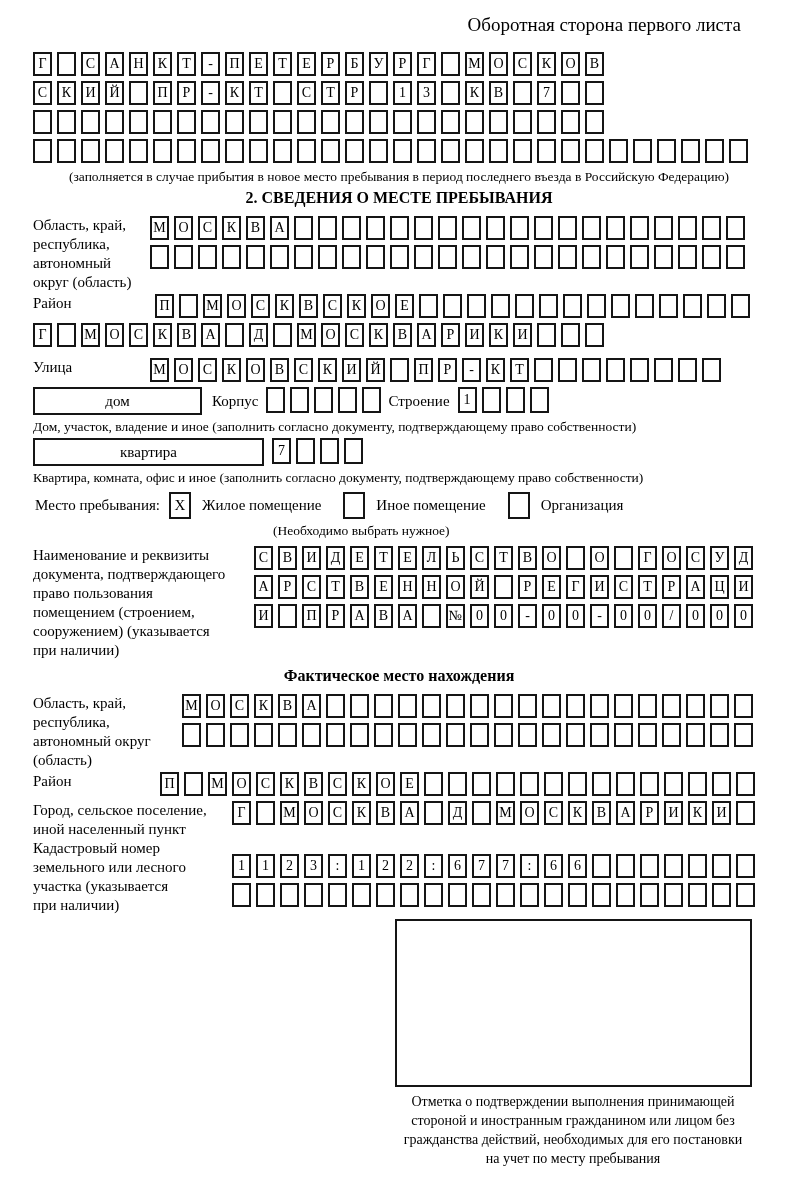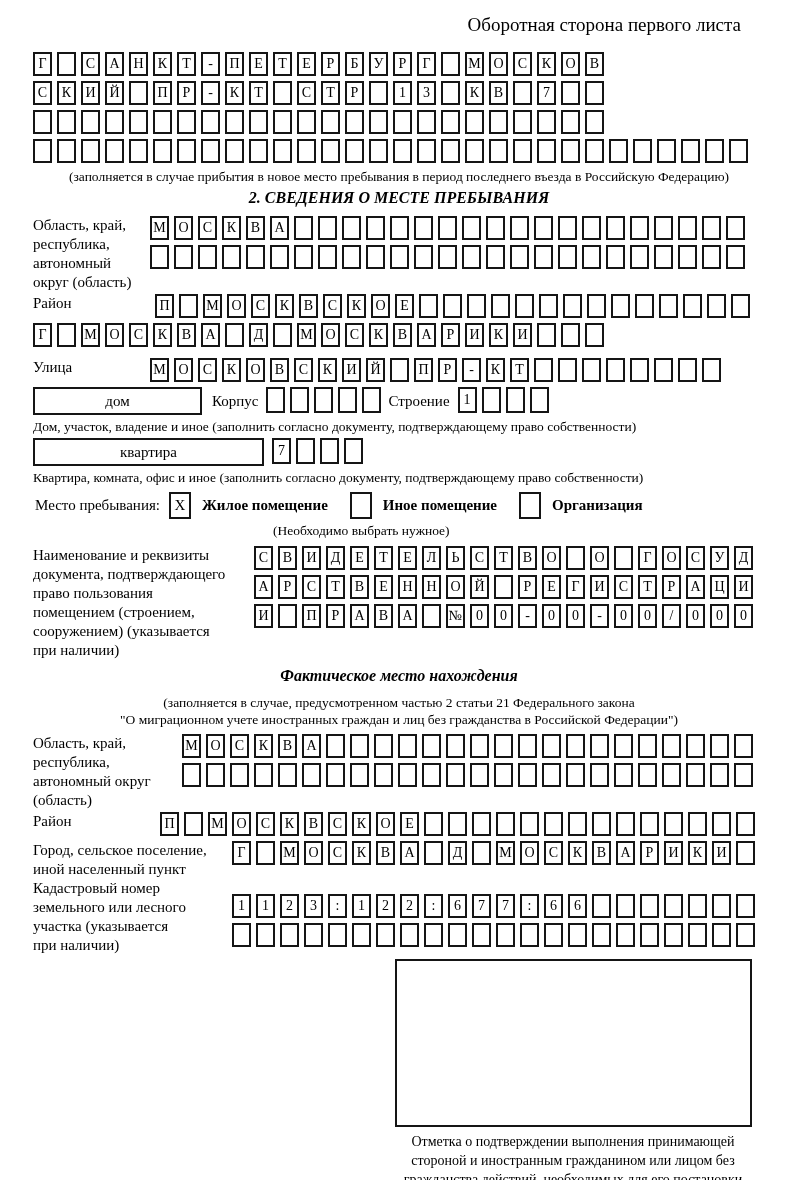--- a/index.html
+++ b/index.html
@@ -49,21 +49,20 @@
   .tall .cell { height: 26px; line-height: 22px; }
   .caption { font-size: 13.5px; line-height: 17px; margin-bottom: 3px; }
   .center { text-align: center; }
   .prewrap { white-space: pre-line; }
   .sec-title {
     text-align: center;
     font-weight: bold;
     font-size: 16px;
     line-height: 19px;
     margin: 3px 0 9px 0;
-    font-style: italic;
   }
   .mt6 { margin-top: 6px; }
   .field-wide {
     border: 2px solid #151515;
     height: 28px;
     line-height: 24px;
     text-align: center;
     font-size: 15px;
     margin-right: 8px;
     flex-shrink: 0;
@@ -77,21 +76,21 @@
   .chk {
     display: inline-block;
     width: 22px; height: 27px;
     border: 2px solid #151515;
     text-align: center;
     font-size: 15px;
     line-height: 23px;
     margin-right: 11px;
     flex-shrink: 0;
   }
-  .opt-label { font-size: 15px; margin-right: 22px; white-space: nowrap; font-weight: bold; }
+  .opt-label { font-size: 15px; margin-right: 22px; white-space: nowrap; }
   .choose-note { margin-left: 240px; margin-bottom: 7px; }
   .pt14 { padding-top: 15px; }
   .mb2 { margin-bottom: 2px; }
   .stamp-box {
     margin-left: 362px;
     margin-top: 4px;
     width: 357px;
     height: 168px;
     border: 2px solid #151515;
   }
@@ -183,22 +182,20 @@
 сооружением) (указывается
 при наличии)</div>
     <div class="boxcol">
       <div class="boxrow"><span class="cell">С</span><span class="cell">В</span><span class="cell">И</span><span class="cell">Д</span><span class="cell">Е</span><span class="cell">Т</span><span class="cell">Е</span><span class="cell">Л</span><span class="cell">Ь</span><span class="cell">С</span><span class="cell">Т</span><span class="cell">В</span><span class="cell">О</span><span class="cell"></span><span class="cell">О</span><span class="cell"></span><span class="cell">Г</span><span class="cell">О</span><span class="cell">С</span><span class="cell">У</span><span class="cell">Д</span></div>
       <div class="boxrow"><span class="cell">А</span><span class="cell">Р</span><span class="cell">С</span><span class="cell">Т</span><span class="cell">В</span><span class="cell">Е</span><span class="cell">Н</span><span class="cell">Н</span><span class="cell">О</span><span class="cell">Й</span><span class="cell"></span><span class="cell">Р</span><span class="cell">Е</span><span class="cell">Г</span><span class="cell">И</span><span class="cell">С</span><span class="cell">Т</span><span class="cell">Р</span><span class="cell">А</span><span class="cell">Ц</span><span class="cell">И</span></div>
       <div class="boxrow"><span class="cell">И</span><span class="cell"></span><span class="cell">П</span><span class="cell">Р</span><span class="cell">А</span><span class="cell">В</span><span class="cell">А</span><span class="cell"></span><span class="cell">№</span><span class="cell">0</span><span class="cell">0</span><span class="cell">-</span><span class="cell">0</span><span class="cell">0</span><span class="cell">-</span><span class="cell">0</span><span class="cell">0</span><span class="cell">/</span><span class="cell">0</span><span class="cell">0</span><span class="cell">0</span></div>
     </div>
   </div>
 
   <div class="sec-title mt6">Фактическое место нахождения</div>
-  <div class="caption center prewrap">(заполняется в случае, предусмотренном частью 2 статьи 21 Федерального закона
-"О миграционном учете иностранных граждан и лиц без гражданства в Российской Федерации")</div>
 
   <div class="frow mb2 mt6">
     <div class="flabel w149">Область, край,
 республика,
 автономный округ
 (область)</div>
     <div class="boxcol">
       <div class="boxrow"><span class="cell">М</span><span class="cell">О</span><span class="cell">С</span><span class="cell">К</span><span class="cell">В</span><span class="cell">А</span><span class="cell"></span><span class="cell"></span><span class="cell"></span><span class="cell"></span><span class="cell"></span><span class="cell"></span><span class="cell"></span><span class="cell"></span><span class="cell"></span><span class="cell"></span><span class="cell"></span><span class="cell"></span><span class="cell"></span><span class="cell"></span><span class="cell"></span><span class="cell"></span><span class="cell"></span><span class="cell"></span></div>
       <div class="boxrow"><span class="cell"></span><span class="cell"></span><span class="cell"></span><span class="cell"></span><span class="cell"></span><span class="cell"></span><span class="cell"></span><span class="cell"></span><span class="cell"></span><span class="cell"></span><span class="cell"></span><span class="cell"></span><span class="cell"></span><span class="cell"></span><span class="cell"></span><span class="cell"></span><span class="cell"></span><span class="cell"></span><span class="cell"></span><span class="cell"></span><span class="cell"></span><span class="cell"></span><span class="cell"></span><span class="cell"></span></div>
     </div>

